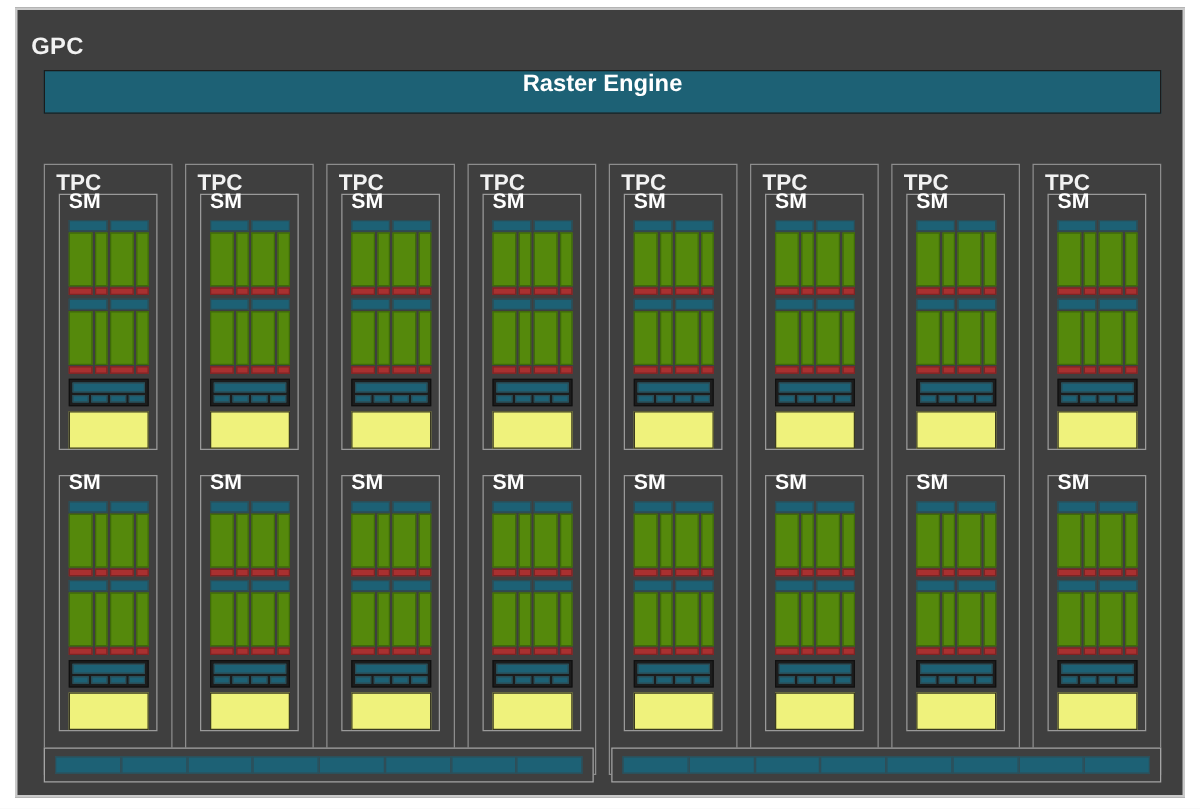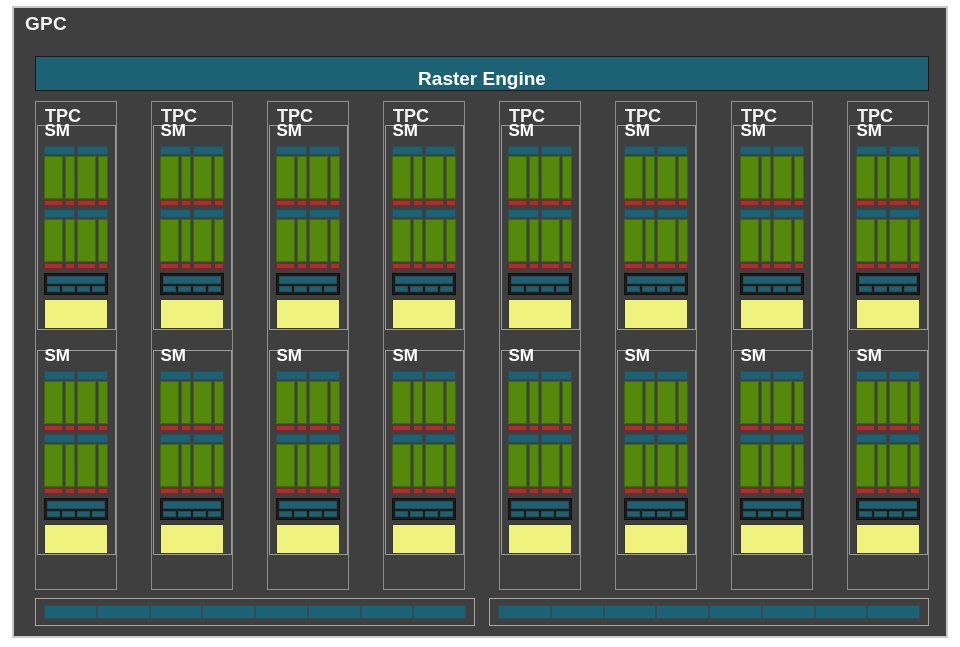--- a/index.html
+++ b/index.html
@@ -23,66 +23,67 @@
     top: 6px;
     width: 936px;
     height: 632px;
     background: #3f3f3f;
     border: 2px solid #c9c9c9;
     box-sizing: border-box;
   }
   .gpc-label {
     position: absolute;
     left: 11px;
-    top: 6px;
+    top: 20px;
     font-size: 19px;
     font-weight: bold;
     color: #f2f2f2;
     letter-spacing: 0.3px;
     line-height: 1;
   }
 
   
   .raster {
     position: absolute;
     left: 21px;
     top: 48px;
     width: 894px;
     height: 35px;
     background: #1d6175;
     border: 1.5px solid #1b1b1b;
     box-sizing: border-box;
     display: flex;
-    align-items: flex-end;
+    align-items: flex-start;
     justify-content: center;
     color: #ffffff;
     font-size: 19px;
     font-weight: bold;
   }
 
   
   .tpc-row {
     position: absolute;
     left: 21px;
     top: 93px;
     width: 894px;
     height: 489px;
     display: flex;
     justify-content: space-between;
   }
   .tpc {
-    width: 82px;
+    width: 103px;
     height: 489px;
     background: #3f3f3f;
     border: 1.5px solid #8d8d8d;
     box-sizing: border-box;
     position: relative;
     display: flex;
     flex-direction: column;
     align-items: center;
+    margin-top: 30px;
   }
   .tpc-label {
     align-self: flex-start;
     margin: 5px 0 0 9px;
     font-size: 18px;
     font-weight: bold;
     color: #f2f2f2;
     line-height: 1;
   }
 

